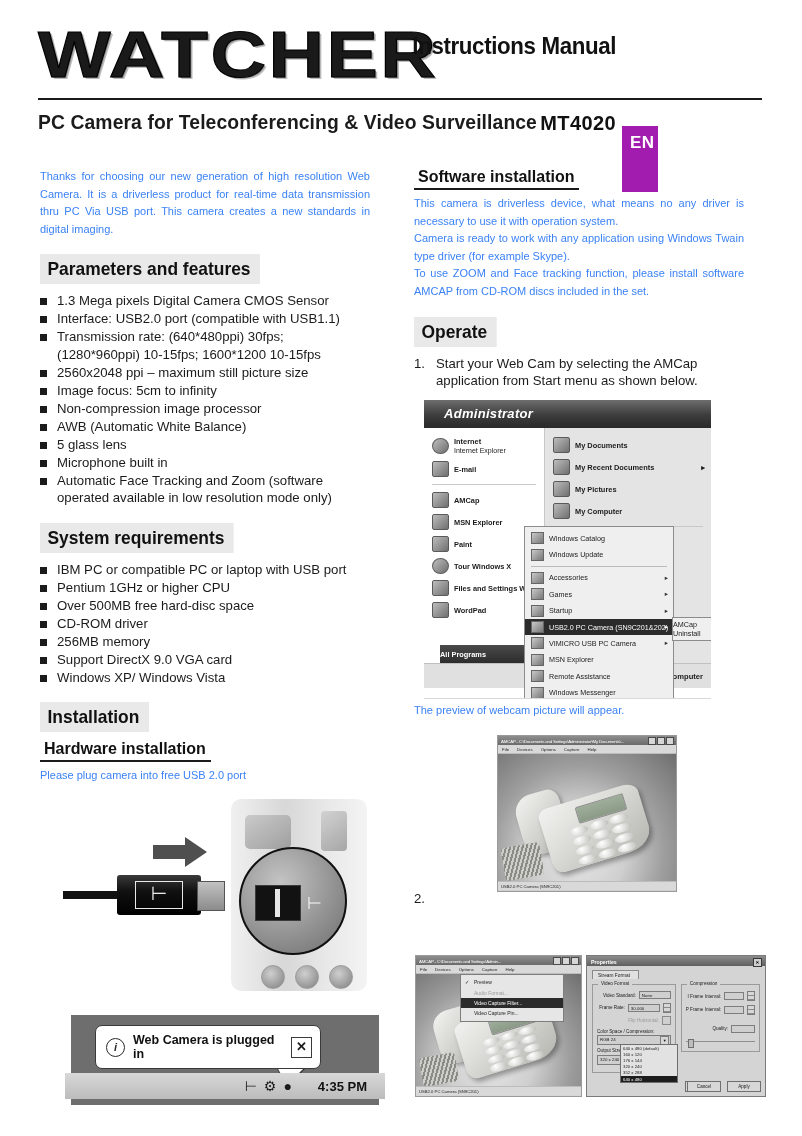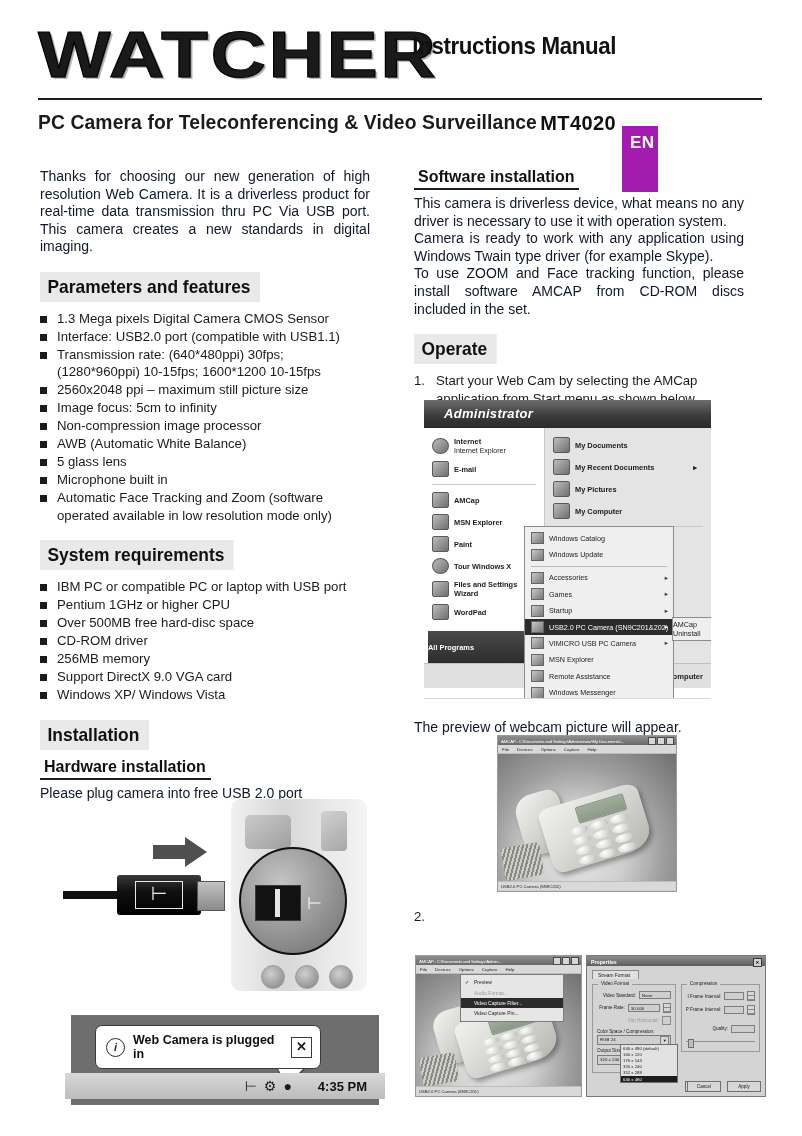--- a/index.html
+++ b/index.html
@@ -87,24 +87,24 @@
   }
 
   
   #cols { position: absolute; top: 168px; left: 0; width: 802px; }
   .col { position: absolute; top: 0; width: 330px; }
   .col-left  { left: 40px; }
   .col-right { left: 414px; }
 
   p.body {
     margin: 0 0 0 0;
-    font-size: 14px;
+    font-size: 11px;
     line-height: 17.6px;
     text-align: justify;
-    color: #0f172a;
+    color: #3b82f6;
   }
   p.body.ns { text-align: left; }
 
   
   .sec-head {
     display: inline-block;
     background: #e9e9e9;
     font-size: 18.5px;
     font-weight: bold;
     line-height: 25px;
@@ -184,35 +184,35 @@
   .sm-body { position: relative; height: 235px; background:#f2f2f2; display:flex; }
   .sm-left {
     width: 120px; background: #ffffff;
     border-right: 1px solid #c8c8c8;
     padding: 6px 0 0 0;
   }
   .sm-right { flex: 1; background: #e4e4e4; padding: 6px 0 0 0; }
   .sm-item {
     display: flex; align-items: center;
     font-size: 7.4px; font-weight: bold; color: #1b1b1b;
-    padding: 3px 8px 3px 8px;
+    padding: 3px 0 3px 8px;
     line-height: 9px;
   }
   .sm-item .ico {
     width: 15px; height: 14px; margin-right: 5px;
     background: linear-gradient(135deg,#bdbdbd,#6f6f6f);
     border: 1px solid #5a5a5a; border-radius: 2px;
     flex: 0 0 auto;
   }
   .sm-item .ico.round { border-radius: 50%; }
   .sm-sub { font-weight: normal; font-size: 7px; display:block; }
   .sm-div { height:1px; background:#c9c9c9; margin:4px 8px; }
   .sm-allprog {
-    position: absolute; left: 4px; bottom: 0;
-    width: 120px; height: 32px;
+    position: absolute; left: 16px; bottom: 0;
+    width: 120px; height: 18px;
     background: linear-gradient(to bottom,#4a4a4a,#2d2d2d);
     color: #fff; font-size: 7.4px; font-weight: bold;
     display: flex; align-items: center; justify-content: space-between;
   }
   .sm-allprog .arr { margin-left: 10px; font-size: 7px; }
 
   .sm-flyout {
     position: absolute;
     left: 100px; top: 98px;
     width: 148px;

